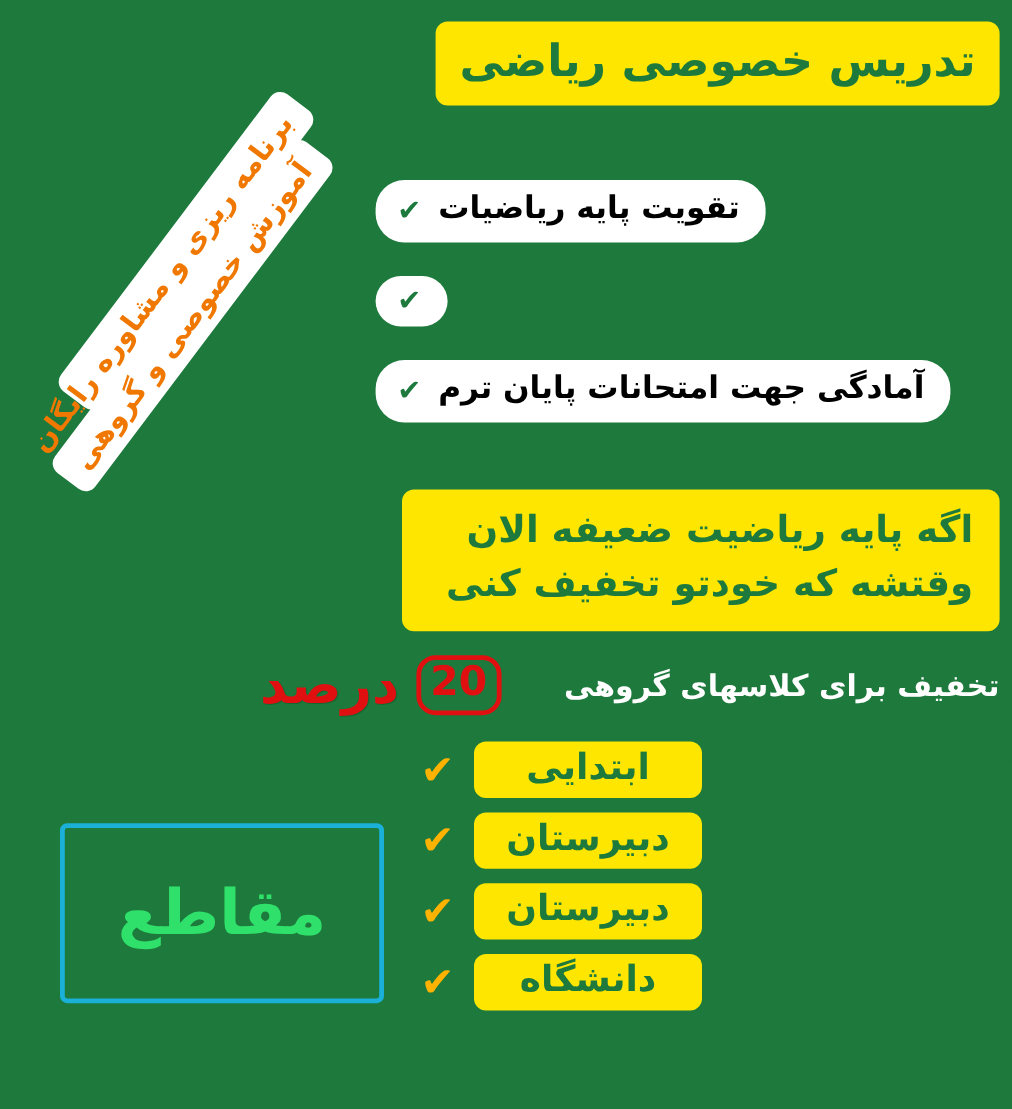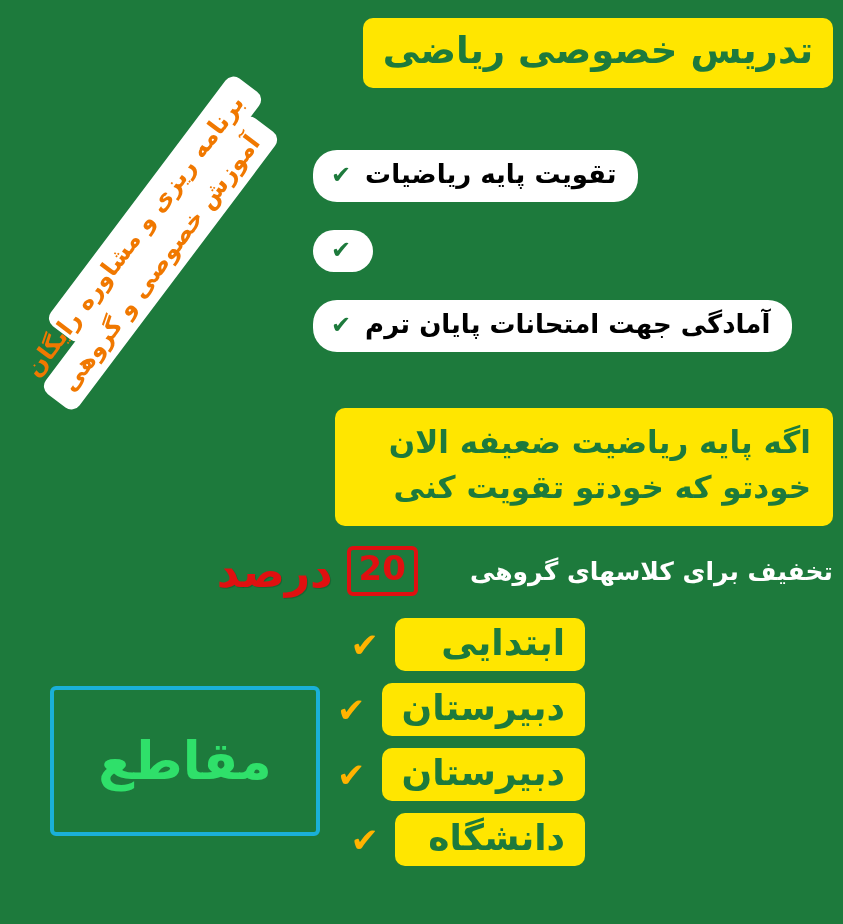--- a/index.html
+++ b/index.html
@@ -146,21 +146,21 @@
   }
   .discount-text {
     color: #ffffff;
     font-size: 25px;
     font-weight: bold;
     white-space: nowrap;
     margin-left: 38px;
   }
   .discount-badge {
     border: 4px solid #e01010;
-    border-radius: 6px;
+    border-radius: 16px;
     color: #e01010;
     font-size: 34px;
     font-weight: bold;
     padding: 0px 8px 4px 8px;
     line-height: 1.1;
     background: transparent;
   }
   .discount-word {
     color: #e01010;
     font-size: 44px;
@@ -183,26 +183,26 @@
     display: flex;
     flex-direction: row;
     align-items: center;
     gap: 16px;
     justify-content: flex-start;
   }
   .level-chip {
     background: #ffe600;
     border-radius: 10px;
     color: #1d7a3c;
-    font-size: 36px;
+    font-size: 30px;
     font-weight: bold;
     padding: 4px 20px 8px 20px;
     min-width: 190px;
     box-sizing: border-box;
-    text-align: right;
+    text-align: center;
     white-space: nowrap;
   }
   .level-check {
     color: #ffb300;
     font-size: 34px;
     font-weight: bold;
     line-height: 1;
   }
 
   
@@ -254,21 +254,21 @@
 
     <div class="pill">
       <span class="pill-text">آمادگی جهت  امتحانات پایان ترم</span>
       <span class="tick">✔</span>
     </div>
 
   </div>
 
   <div class="message-box">
     <div class="line">اگه پایه ریاضیت ضعیفه الان</div>
-    <div class="line">خودتو که خودتو تقویت کنی</div>
+    <div class="line">وقتشه که خودتو تخفیف کنی</div>
   </div>
 
   <div class="discount-row">
     <span class="discount-text">تخفیف  برای کلاسهای گروهی</span>
     <span class="discount-badge">20</span>
     <span class="discount-word">درصد</span>
   </div>
 
   <div class="levels">
 

